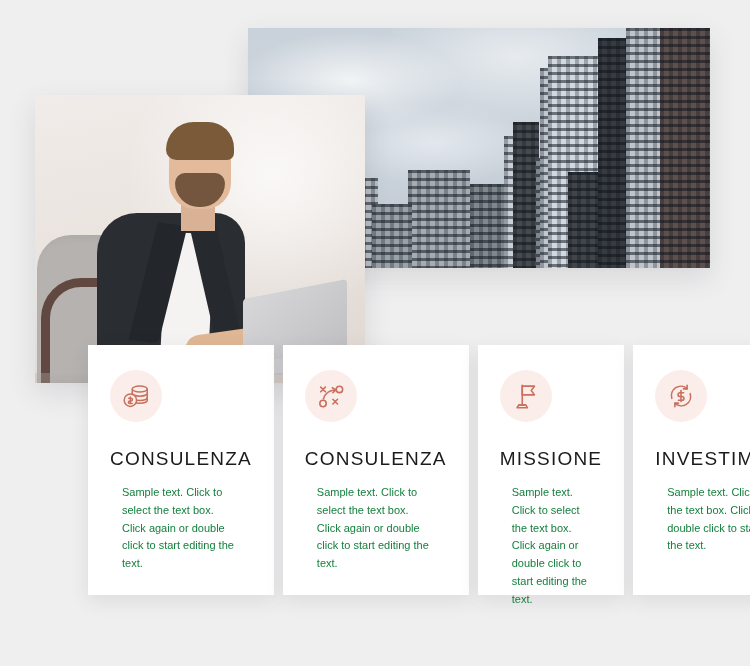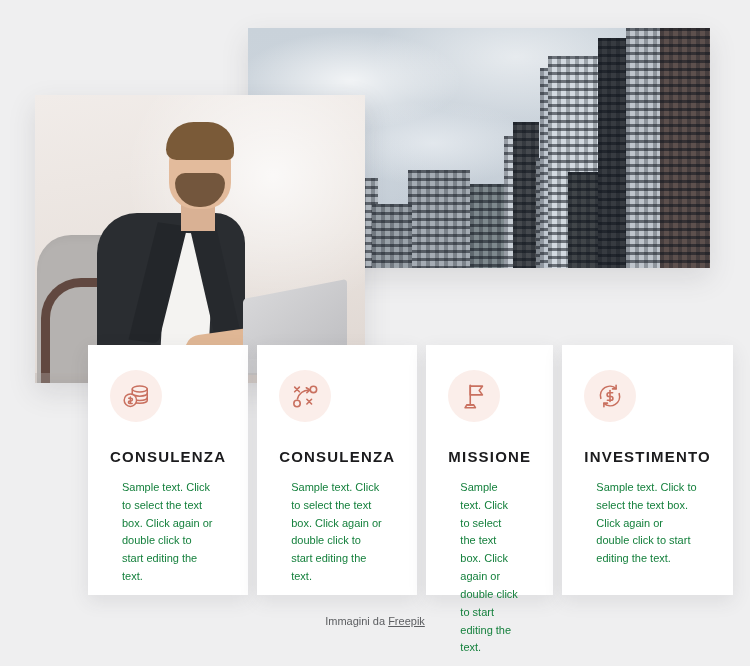--- a/index.html
+++ b/index.html
@@ -231,22 +231,22 @@
     background: #fbeeea;
     display: flex;
     align-items: center;
     justify-content: center;
     margin-bottom: 26px;
   }
   .icon-circle svg {
     display: block;
   }
   .card-title {
-    font-size: 15px;
-    font-weight: bold;
+    font-size: 19px;
+    font-weight: normal;
     letter-spacing: 1.2px;
     color: #1b1b1d;
     margin: 0 0 14px 0;
     white-space: nowrap;
     text-align: center;
   }
   .card-body {
     font-size: 11px;
     line-height: 1.62;
     color: #15803d;
@@ -389,17 +389,14 @@
           <path d="M16 10.2v11.6"></path>
           <path d="M18.8 12.6h-3.9a2 2 0 000 4h2.2a2 2 0 010 4h-3.9"></path>
         </svg>
       </div>
       <h3 class="card-title">INVESTIMENTO</h3>
       <p class="card-body">Sample text. Click to select the text box. Click again or double click to start editing the text.</p>
     </div>
 
   </div>
 
-  <div id="footer">
-    <span>Immagini da </span><a class="link" href="#">Freepik</a>
-  </div>
 
 </div>
 
 </body></html>

